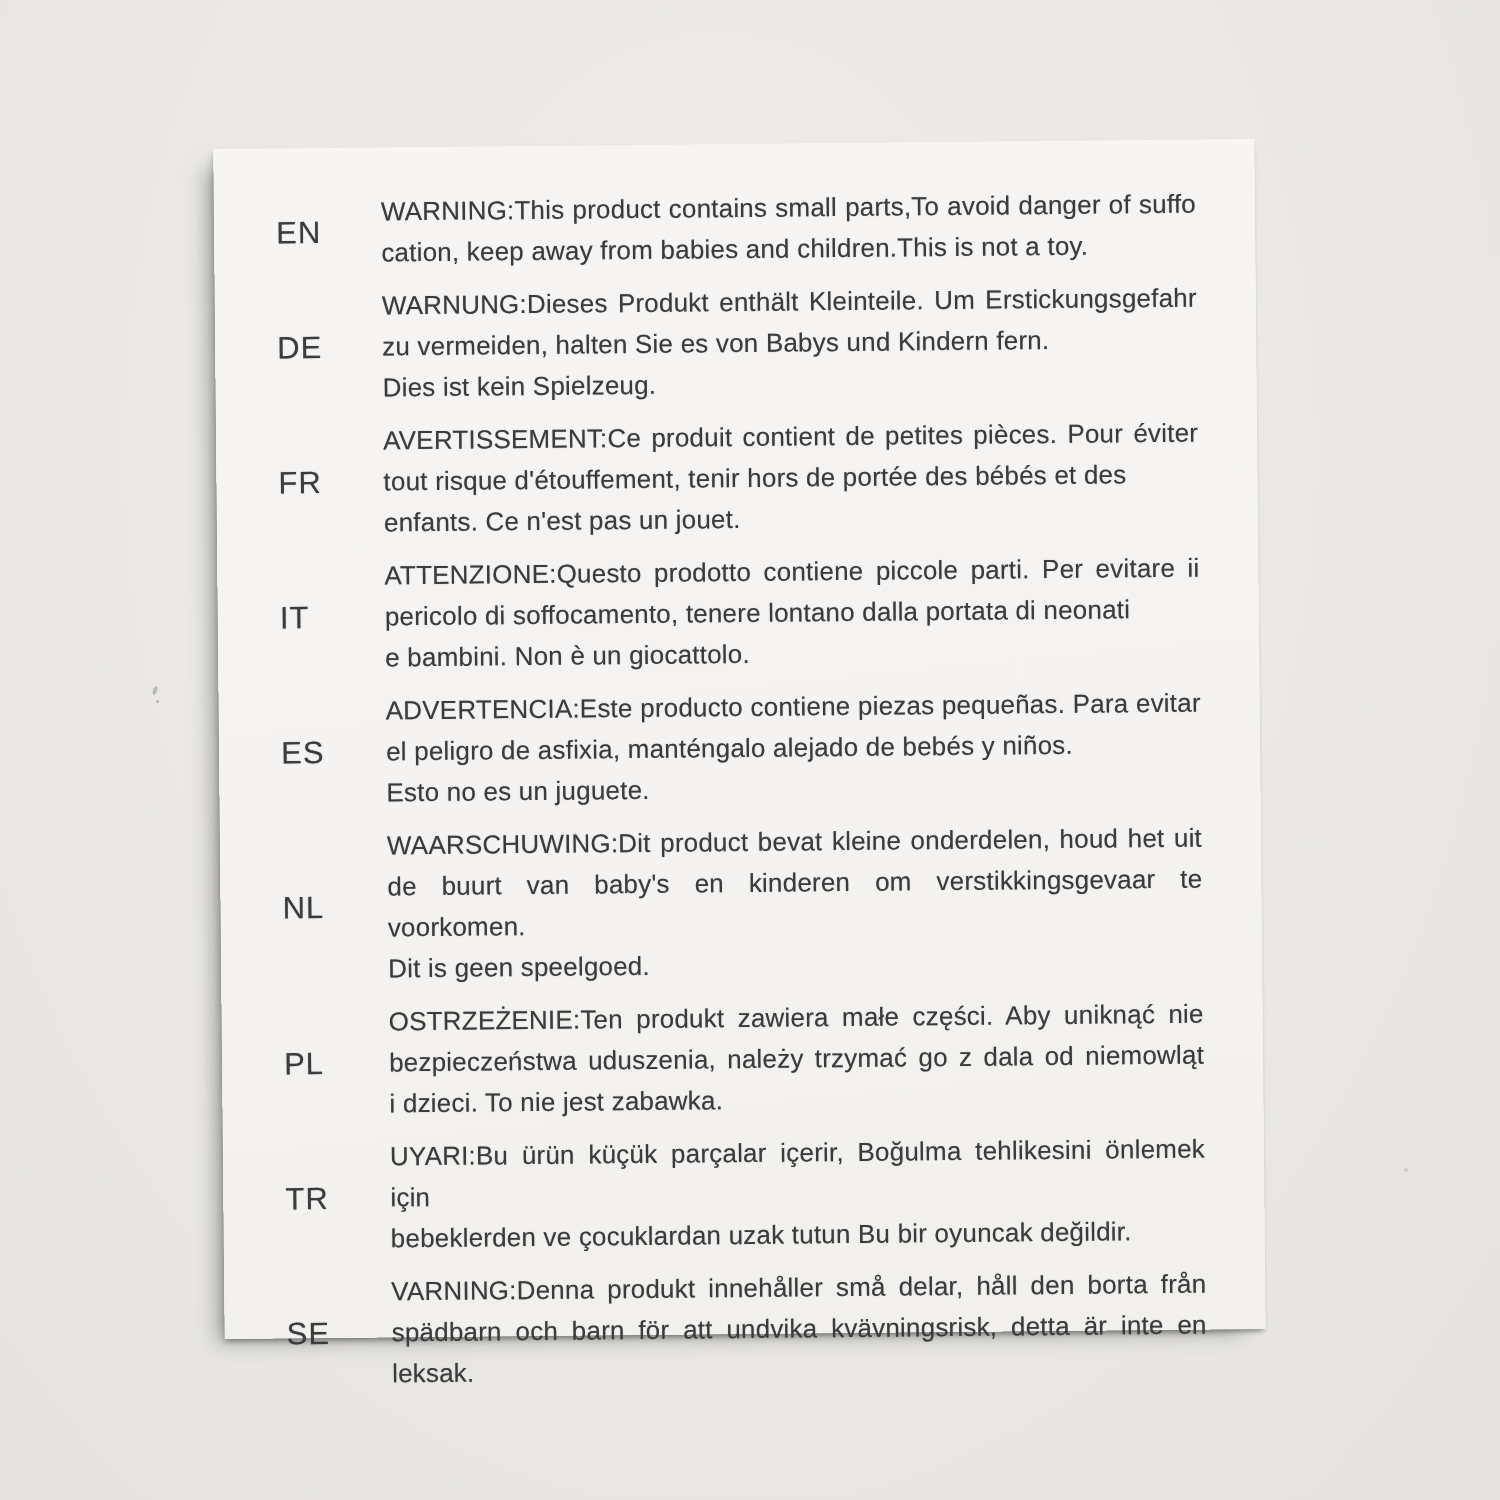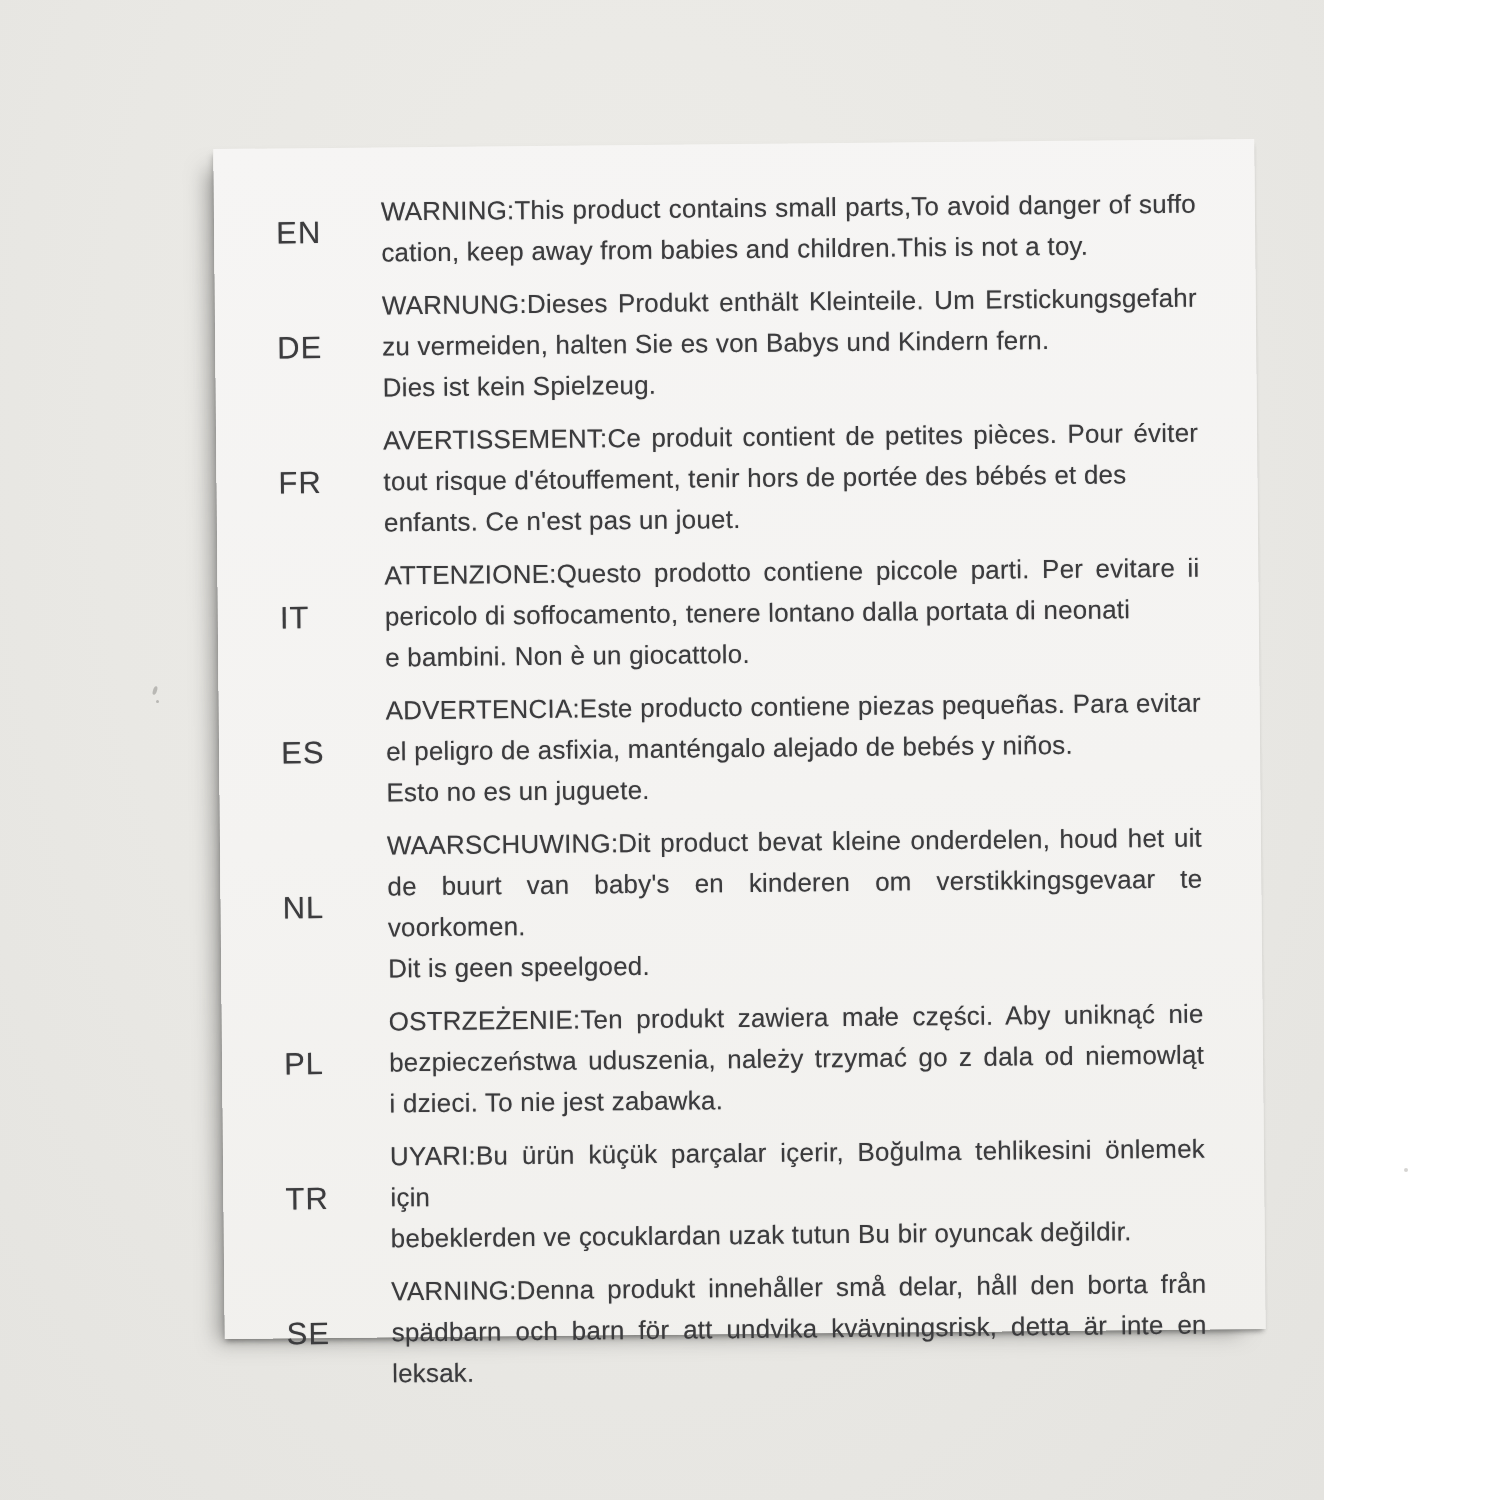--- a/index.html
+++ b/index.html
@@ -7,21 +7,21 @@
     padding: 0;
   }
   body {
     width: 1500px;
     height: 1500px;
     overflow: hidden;
     font-family: "Liberation Sans", "DejaVu Sans", sans-serif;
   }
   .scene {
     position: relative;
-    width: 1324px;
+    width: 1500px;
     height: 1500px;
     background: radial-gradient(ellipse at 48% 30%, #edece8 0%, #e9e8e4 55%, #e4e3df 100%);
   }
   .paper {
     position: absolute;
     left: 219px;
     top: 144px;
     width: 1041px;
     height: 1190px;
     background: linear-gradient(175deg, #f6f5f4 0%, #f4f3f1 55%, #f1f0ed 100%);

